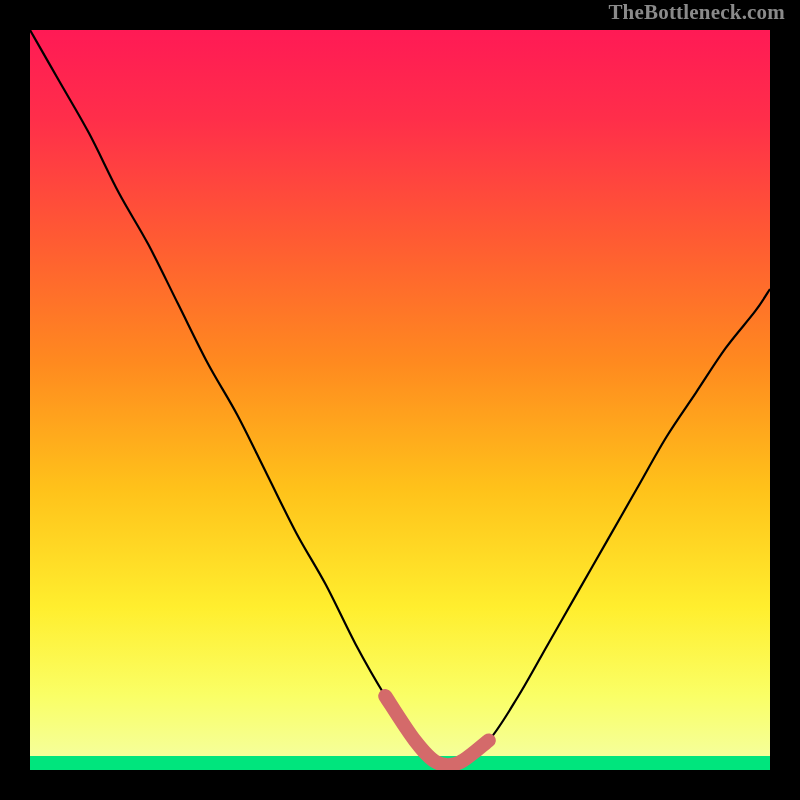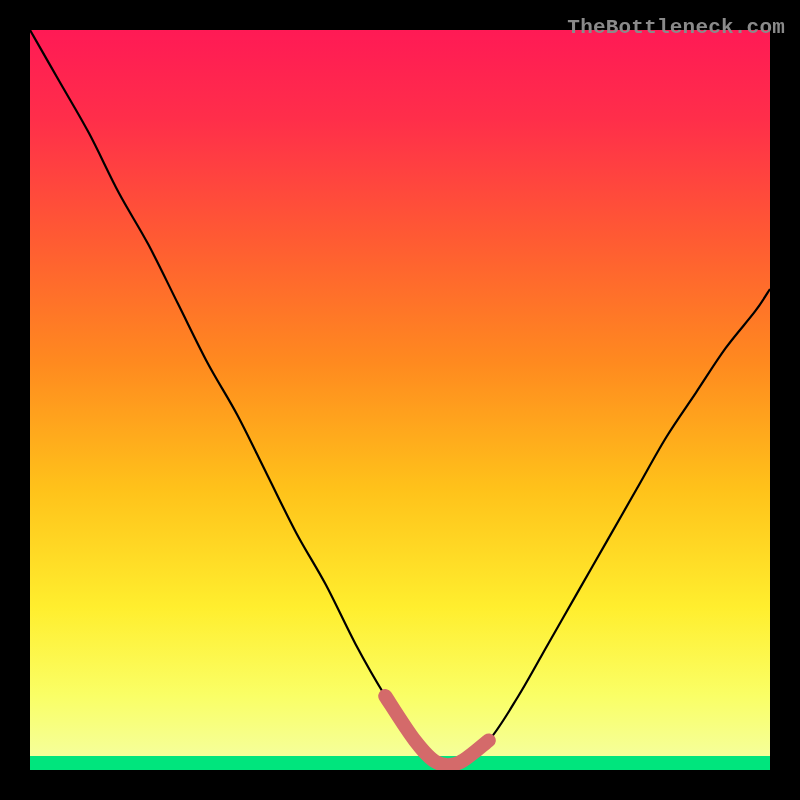--- a/index.html
+++ b/index.html
@@ -34,23 +34,23 @@
     height: 100%;
   }
   .green-band {
     position: absolute;
     left: 0;
     bottom: 0;
     width: 100%;
   }
   .watermark {
     position: absolute;
-    top: 16px;
+    top: 0;
     right: 15px;
-    font-family: Liberation Mono, monospace;
+    font-family: Liberation Serif, serif;
     font-size: 21px;
     font-weight: bold;
     color: #8a8a8a;
     letter-spacing: 0.2px;
     text-align: right;
   }
   svg.curves {
     position: absolute;
     left: 0;
     top: 0;

